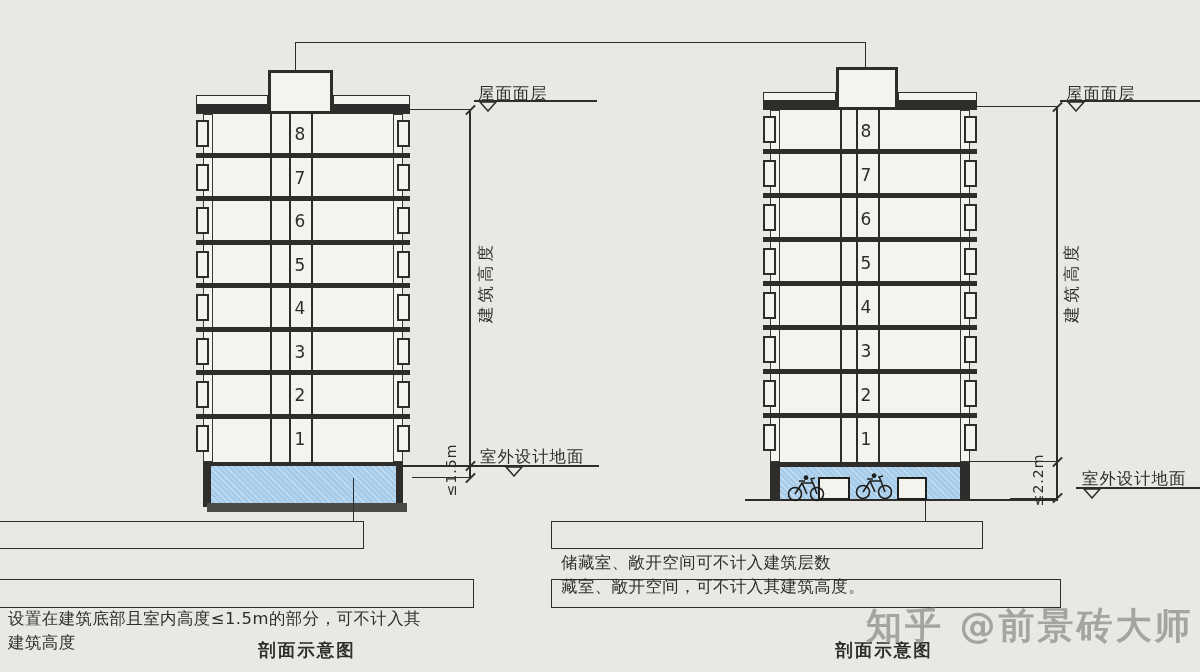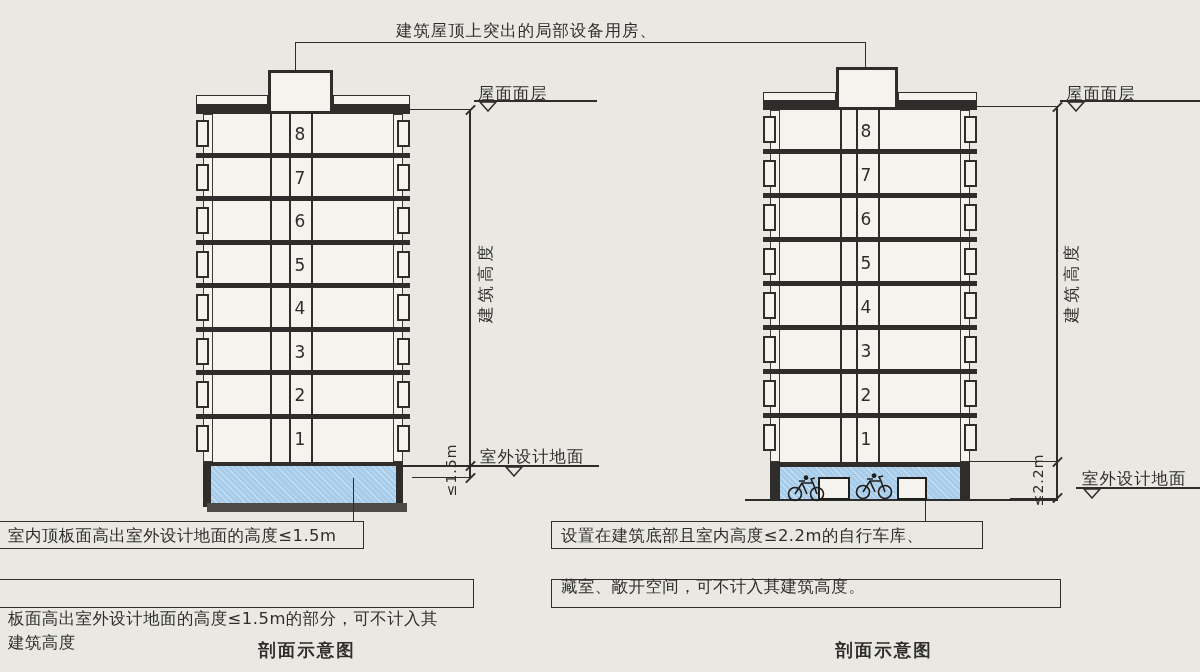--- a/index.html
+++ b/index.html
@@ -154,21 +154,20 @@
       <div class="abs" style="left: 412px; top: 477px; width: 58px; height: 1px; background: rgb(46, 45, 43);"></div>
       <div class="abs" style="left: 974px; top: 106px; width: 84px; height: 1px; background: rgb(46, 45, 43);"></div>
       <div class="abs" style="left: 1056px; top: 106px; width: 1.5px; height: 392px; background: rgb(46, 45, 43);"></div>
       <div class="abs" style="left: 1050.5px; top: 106px; width: 13px; height: 2px; background: rgb(46, 45, 43); transform: rotate(-45deg);"></div>
       <div class="abs" style="left: 1050.5px; top: 461px; width: 13px; height: 2px; background: rgb(46, 45, 43); transform: rotate(-45deg);"></div>
       <div class="abs" style="left: 1050.5px; top: 497px; width: 13px; height: 2px; background: rgb(46, 45, 43); transform: rotate(-45deg);"></div>
       <div class="abs" style="left: 970px; top: 461px; width: 88px; height: 1px; background: rgb(46, 45, 43);"></div>
       <div class="abs" style="left: 1010px; top: 498px; width: 48px; height: 1px; background: rgb(46, 45, 43);"></div>
     </div>
 
-  <div class="cjk" style="left:396px;top:20px;">建筑屋顶上突出的局部设备用房、</div>
 
   <div class="cjk" style="left:478px;top:83px;">屋面面层</div>
   <div class="hline" style="left:474px;top:100px;width:123px;"></div>
   <div class="lvl" style="left:479px;top:101px;">
     <svg width="18" height="11">
         <polygon points="1,1 17,1 9,10" fill="none" stroke="#2e2d2b" stroke-width="1.5"></polygon>
       </svg>
   </div>
 
   <div class="rot heighttext" style="left:486px;top:282px;">建筑高度</div>
@@ -199,25 +198,25 @@
   <div class="hline" style="left:1076px;top:487px;width:124px;"></div>
   <div class="lvl" style="left:1083px;top:488px;">
     <svg width="18" height="11">
         <polygon points="1,1 17,1 9,10" fill="none" stroke="#2e2d2b" stroke-width="1.5"></polygon>
       </svg>
   </div>
 
   <div class="caption" style="left:884px;top:638px;">剖面示意图</div>
 
   <div class="note-box" style="left:-4px;top:521px;width:366px;height:26px;"></div>
-  <div class="note-line" style="left:8px;top:525px;">室内顶板面高出室外设计地面的高度≤1.5m</div>
 
   <div class="note-box" style="left:-4px;top:579px;width:476px;height:27px;"></div>
-  <div class="note-line" style="left:8px;top:608px;">板面高出室外设计地面的高度≤1.5m的部分，可不计入其</div>
+  <div class="note-line" style="left:8px;top:608px;">设置在建筑底部且室内高度≤1.5m的部分，可不计入其</div>
   <div class="note-line" style="left:8px;top:632px;">建筑高度</div>
 
   <div class="note-box" style="left:551px;top:521px;width:430px;height:26px;"></div>
-  <div class="note-line" style="left:561px;top:525px;">设置在建筑底部且室内高度≤2.2m的自行车库、</div>
+  <div class="note-line" style="left:561px;top:552px;">储藏室、敞开空间可不计入建筑层数</div>
 
   <div class="note-box" style="left:551px;top:579px;width:508px;height:27px;"></div>
   <div class="note-line" style="left:561px;top:576px;">藏室、敞开空间，可不计入其建筑高度。</div>
 
+  <div class="watermark" style="left:866px;top:602px;">知乎 @前景砖大师</div>
 </div>
 
 </body></html>

